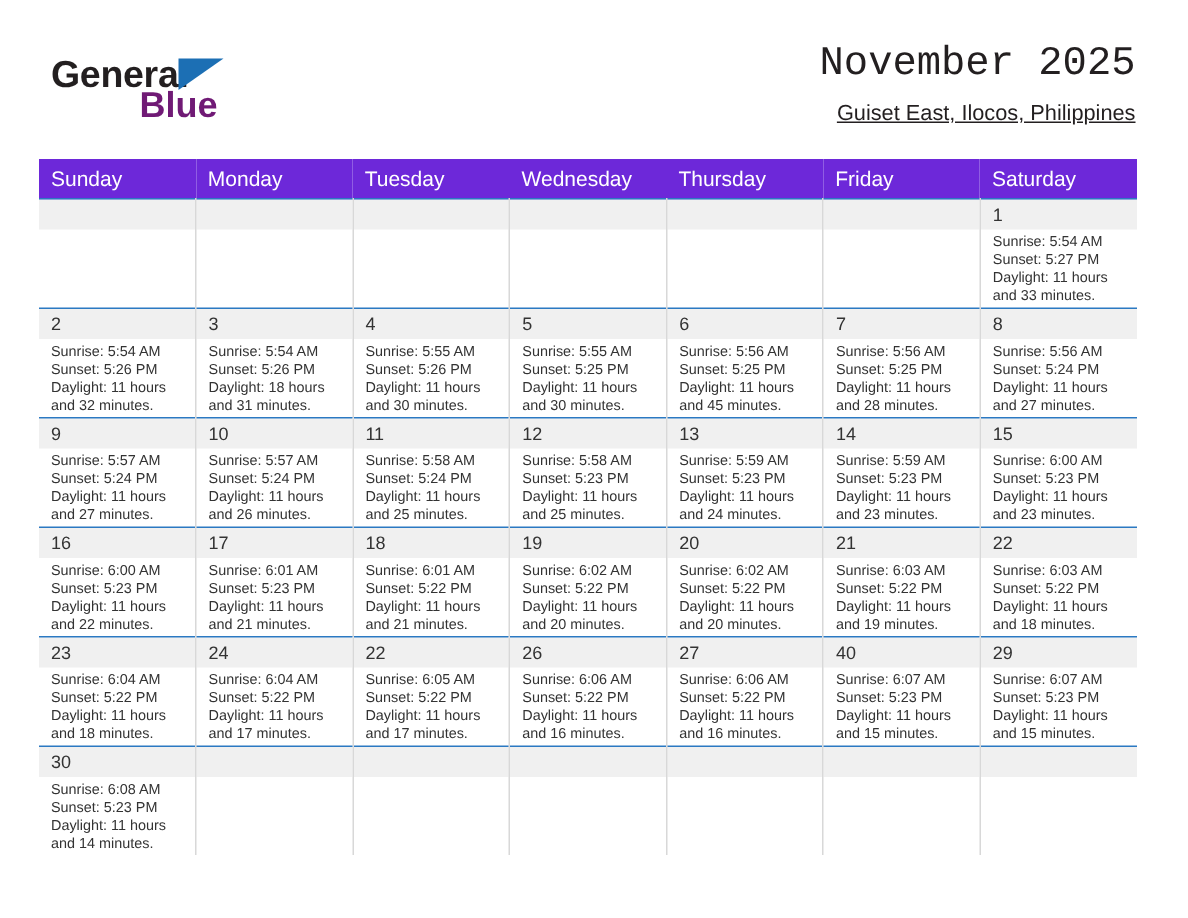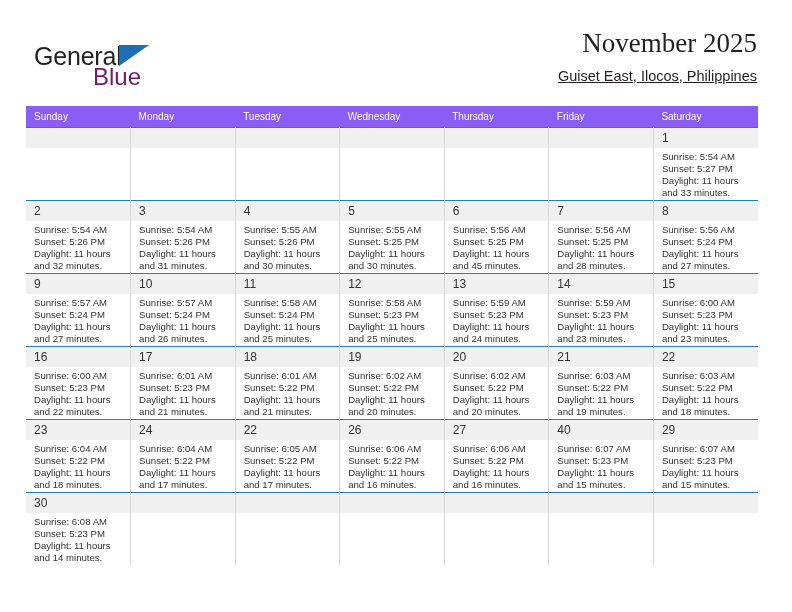--- a/index.html
+++ b/index.html
@@ -24,24 +24,25 @@
   
   .header {
     position: relative;
     height: 78px;
     padding: 0 35px 0 32px;
   }
 
   .logo {
     position: absolute;
     left: 34px;
-    top: 44px;
+    top: 38px;
     width: 150px;
     height: 50px;
     user-select: none;
+    font-weight: bold;
   }
   .logo-general {
     font-size: 25px;
     color: #231f20;
     letter-spacing: -0.2px;
     line-height: 1;
     font-family: "Liberation Sans", sans-serif;
   }
   .logo-flag {
     position: absolute;
@@ -67,21 +68,21 @@
     right: 35px;
     top: 28px;
     text-align: right;
   }
   .cal-title {
     font-size: 27px;
     color: #231f20;
     line-height: 1.15;
     font-weight: normal;
     margin: 0;
-    font-family: Liberation Serif, serif;
+    font-family: Liberation Mono, monospace;
   }
   .cal-subtitle {
     font-size: 14.5px;
     color: #231f20;
     margin: 9px 0 0 0;
     line-height: 1.15;
     font-weight: normal;
     font-family: "Liberation Sans", sans-serif;
     text-decoration: underline;
   }
@@ -90,23 +91,23 @@
   .calendar {
     position: absolute;
     left: 26px;
     top: 106px;
     width: 732px;
     border-collapse: collapse;
     table-layout: fixed;
   }
 
   .calendar th {
-    background: #8b5cf6;
+    background: #6d28d9;
     color: #ffffff;
-    font-size: 10px;
+    font-size: 14px;
     font-weight: normal;
     text-align: left;
     padding: 5px 0 5px 8px;
     height: 11px;
     border: none;
     font-family: "Liberation Sans", sans-serif;
   }
 
   .calendar td {
     vertical-align: top;
@@ -216,21 +217,21 @@
               <div>Sunrise: 5:54 AM</div>
               <div>Sunset: 5:26 PM</div>
               <div class="wrapline">Daylight: 11 hours and 32 minutes.</div>
             </div>
           </td>
           <td>
             <div class="daynum">3</div>
             <div class="daybody">
               <div>Sunrise: 5:54 AM</div>
               <div>Sunset: 5:26 PM</div>
-              <div class="wrapline">Daylight: 11 hours and 31 minutes.</div>
+              <div class="wrapline">Daylight: 18 hours and 31 minutes.</div>
             </div>
           </td>
           <td>
             <div class="daynum">4</div>
             <div class="daybody">
               <div>Sunrise: 5:55 AM</div>
               <div>Sunset: 5:26 PM</div>
               <div class="wrapline">Daylight: 11 hours and 30 minutes.</div>
             </div>
           </td>

